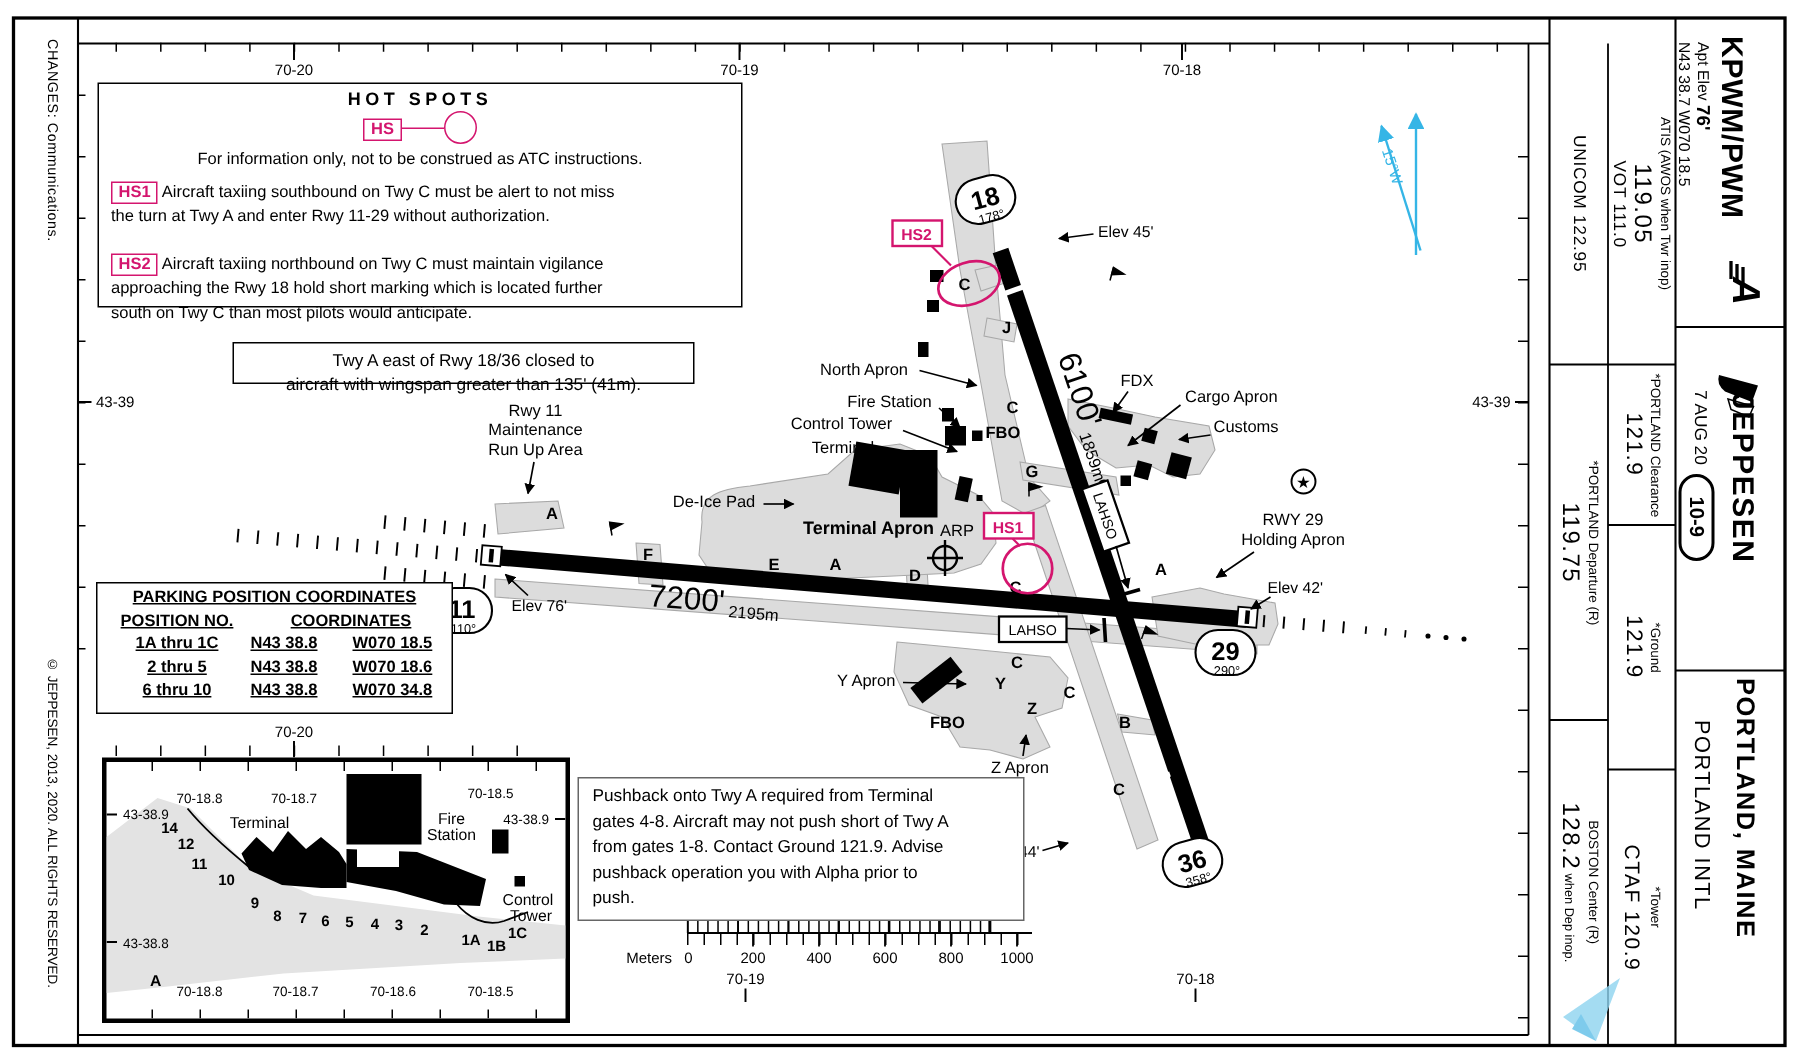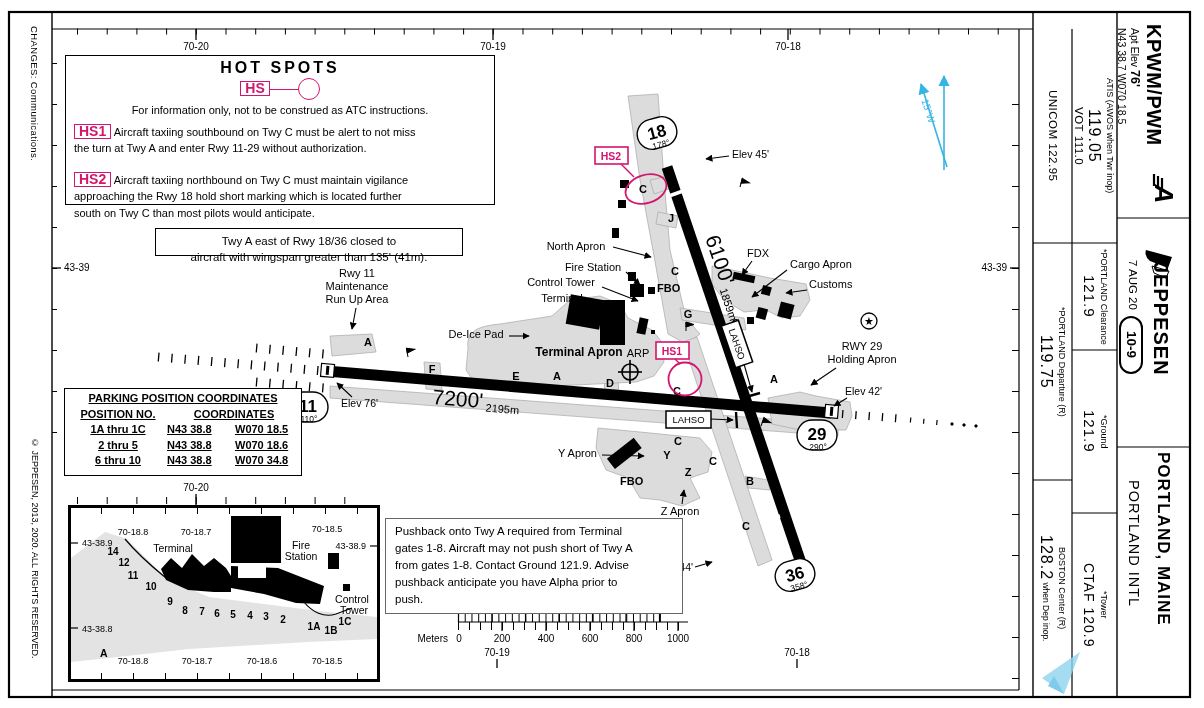--- a/index.html
+++ b/index.html
@@ -18,24 +18,24 @@
   .f-note{font-size:8.5px;}
   .hdr-id{font-size:20px;font-weight:bold;letter-spacing:.5px;}
   .hdr-sm{font-size:10.5px;line-height:13px;}
   .city{font-size:17px;font-weight:bold;letter-spacing:1px;}
   .aptname{font-size:14.5px;letter-spacing:1px;}
   .brand{font-size:20px;font-weight:bold;letter-spacing:1px;}
   .date{font-size:11.5px;}
   .margin-note{font-size:9.5px;letter-spacing:.4px;}
   
   .wbox{position:absolute;background:#fff;box-sizing:border-box;}
-  .hs-title{font-size:16px;letter-spacing:3px;text-align:center;font-weight:bold;}
+  .hs-title{font-size:12px;letter-spacing:3px;text-align:center;font-weight:bold;}
   .hs-body{font-size:11px;line-height:16.5px;}
   .hs-tag{display:inline-block;border:1.5px solid #D4156E;color:#D4156E;
-          font-weight:bold;font-size:14px;padding:0 4px;line-height:13px;text-align:center;}
+          font-weight:bold;font-size:11px;padding:0 4px;line-height:13px;text-align:center;}
   .hs-circ{display:inline-block;width:20px;height:20px;border:1.5px solid #D4156E;
            border-radius:50%;vertical-align:middle;}
   .hs-line{display:inline-block;width:28px;height:0;border-top:1.4px solid #D4156E;
            vertical-align:middle;}
   .note-body{font-size:11.5px;line-height:16px;}
   .park{font-size:11px;font-weight:bold;line-height:15.5px;text-decoration:underline;}
   .park-grid{display:grid;grid-template-columns:98px 68px 66px;}
   .park-grid .c1{text-align:center;}
   .park-grid .c2,.park-grid .c3{text-align:left;}
   .push-body{font-size:11.5px;line-height:17px;}
@@ -426,23 +426,23 @@
   </div>
   <div class="park-grid">
     <div class="c1">6 thru 10</div>
     <div class="c2">N43 38.8</div>
     <div class="c3">W070 34.8</div>
   </div>
 </div>
 
 <div class="wbox push-body" style="left:385px;top:518px;width:298px;height:96px;border:1px solid #666;padding:4px 9px">
   <div>Pushback onto Twy A required from Terminal</div>
-  <div>gates 1-8. Aircraft may not push short of Twy A</div>
+  <div>gates 4-8. Aircraft may not push short of Twy A</div>
   <div>from gates 1-8. Contact Ground 121.9. Advise</div>
-  <div>pushback anticipate you have Alpha prior to</div>
+  <div>pushback operation you with Alpha prior to</div>
   <div>push.</div>
 </div>
 
 <div class="wbox" style="left:68px;top:505px;width:312px;height:177px;border:3px solid #000;box-sizing:border-box">
   <svg width="306" height="171" viewBox="0 0 306 171">
     <path d="M0,50 L34,24 L56,31 L96,71 L138,89 L248,103 L306,109 L306,131 L236,134 L118,141 L38,150 L0,154 Z" fill="#E3E3E3"></path>
     <g fill="#000">
       <rect x="160" y="8" width="50" height="47"></rect>
       <path d="M90,61 L100,50 L111,60 L121,46 L133,58 L143,50 L155,60 L160,68 L160,84 L143,84 L117,82 L95,72 Z"></path>
       <path d="M160,58 L207,60 L253,78 L249,96 L225,95 L193,86 L160,80 Z"></path>

